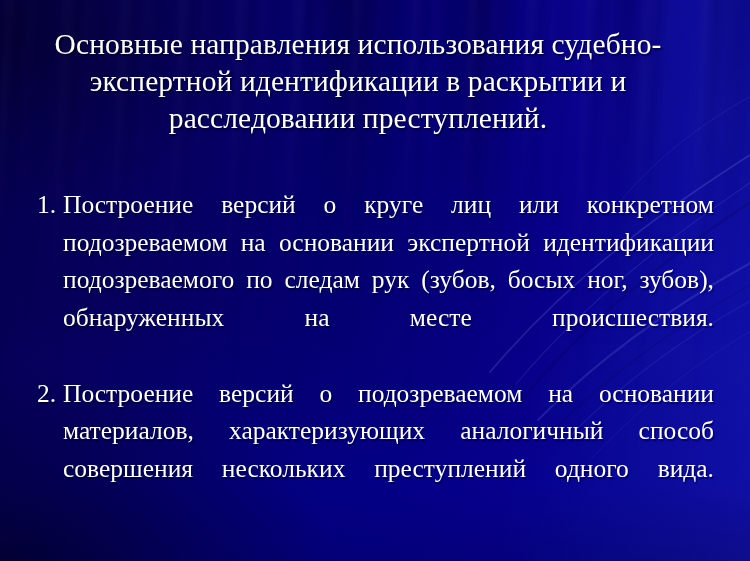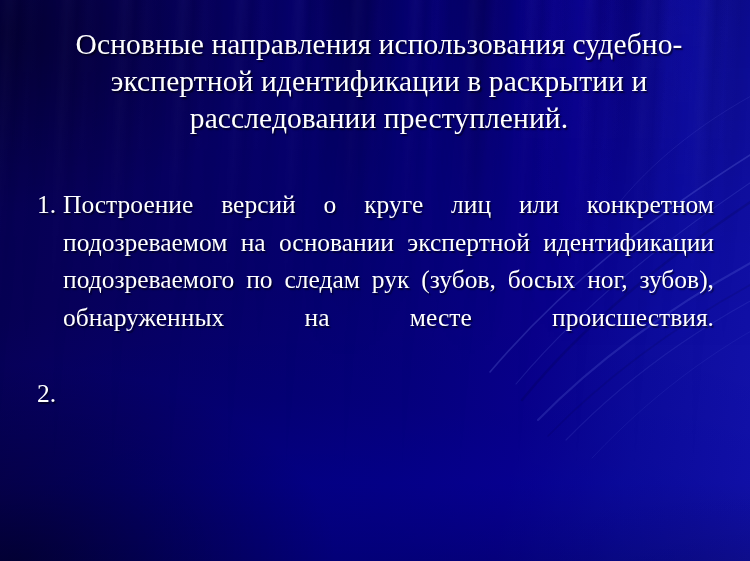--- a/index.html
+++ b/index.html
@@ -83,21 +83,21 @@
 
   
   .content {
     position: absolute;
     inset: 0;
     z-index: 5;
   }
 
   #title {
     position: absolute;
-    left: 42px;
+    left: 21px;
     top: 26px;
     width: 674px;
     text-align: center;
     color: #ffffff;
     font-size: 29.5px;
     line-height: 37px;
     letter-spacing: 0.1px;
     text-shadow: 1.6px 1.6px 1.4px rgba(0,0,0,0.62);
     white-space: pre-line;
   }
@@ -169,18 +169,18 @@
 
     <div id="title">Основные направления использования судебно-экспертной идентификации в раскрытии и расследовании преступлений.</div>
 
     <div id="body">
 
       <p class="para">
         <span class="marker">1.</span><span class="txt">Построение версий о круге лиц или конкретном подозреваемом на основании экспертной идентификации подозреваемого по следам рук (зубов, босых ног, зубов), обнаруженных на месте происшествия.</span>
       </p>
 
       <p class="para">
-        <span class="marker">2.</span>
+        <span class="marker">2.</span><span class="txt">Построение версий о подозреваемом на основании материалов, характеризующих аналогичный способ совершения нескольких преступлений одного вида.</span>
       </p>
 
     </div>
   </div>
 </div>
 
 </body></html>

